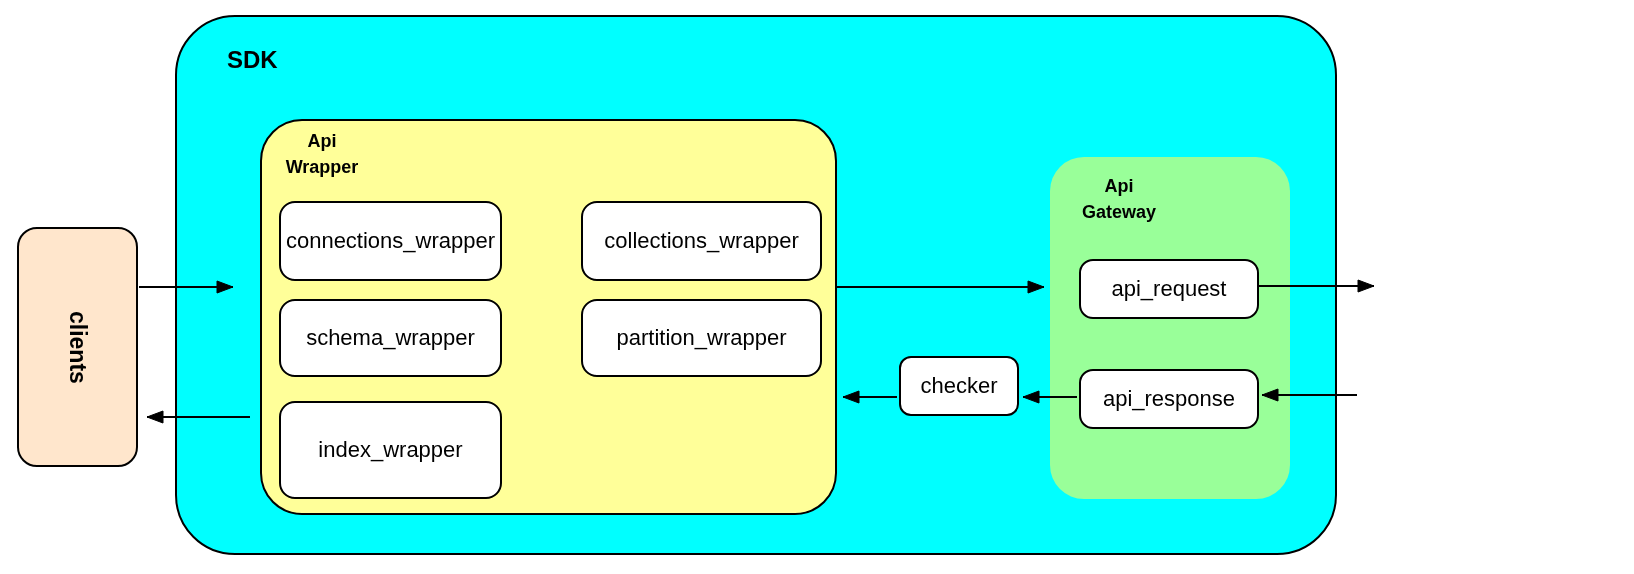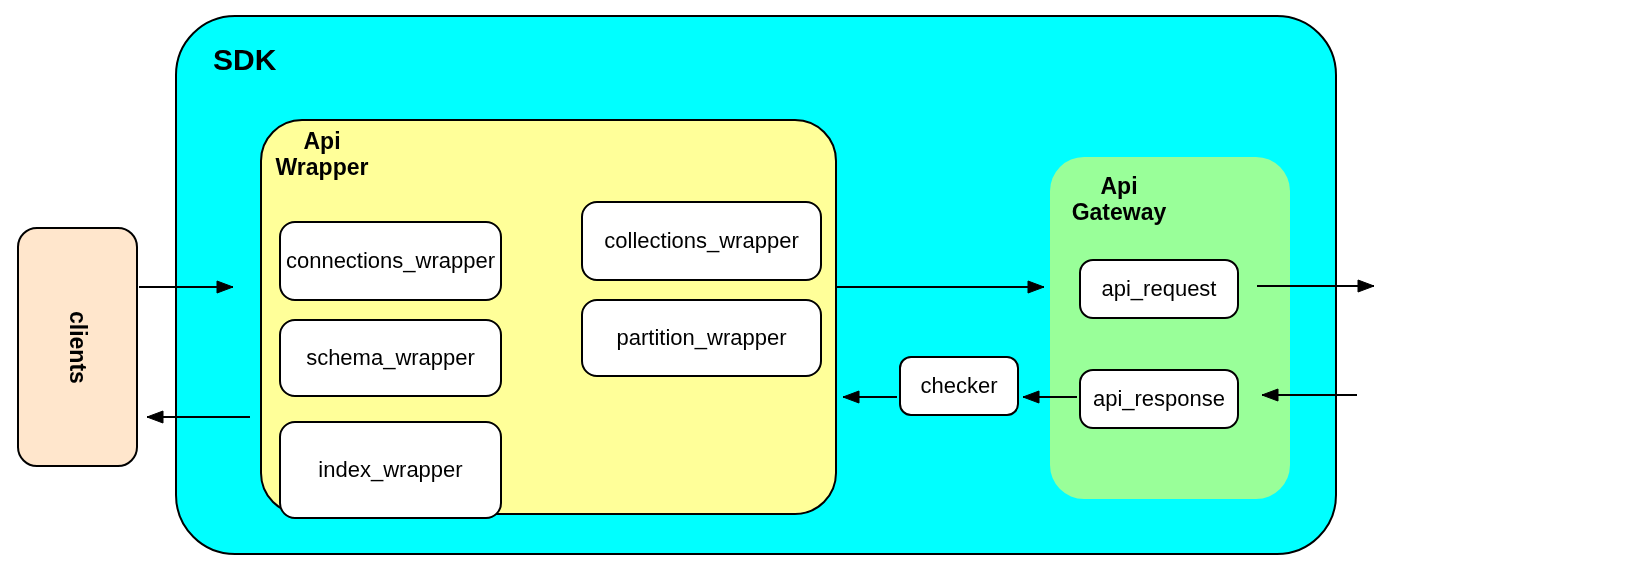--- a/index.html
+++ b/index.html
@@ -26,21 +26,21 @@
     align-items: center;
     justify-content: center;
     background: #FFFFFF;
     font-size: 22px;
     color: #000000;
     white-space: nowrap;
   }
   .container-label {
     position: absolute;
     font-weight: 700;
-    font-size: 23px;
+    font-size: 18px;
     color: #000000;
     white-space: pre-line;
     text-align: center;
     line-height: 26px;
   }
 
   
   #clients {
     left: 17px; top: 227px; width: 121px; height: 240px;
     border-radius: 20px; 
@@ -50,50 +50,50 @@
     writing-mode: vertical-rl;
     font-weight: 700;
     font-size: 23px;
   }
 
   
   #sdk {
     left: 175px; top: 15px; width: 1162px; height: 540px;
     border-radius: 60px;
   }
-  #sdk > .container-label { left: 36px; top: 30px; font-size: 30px; text-align: left; }
+  #sdk > .container-label { left: 50px; top: 30px; font-size: 24px; text-align: left; }
 
   
   #api-wrapper {
     left: 83px; top: 102px; width: 577px; height: 396px;
     border-radius: 42px;
   }
   #api-wrapper > .container-label { left: 2px; top: 7px; width: 116px; }
 
   .wrap-box { border-radius: 16px; }
-  .col1 { left: 17px;  width: 223px; margin-top: 20px; }
+  .col1 { left: 17px;  width: 223px; }
   .col2 { left: 319px; width: 241px; }
   .row1 { top: 80px;  height: 80px; }
   .row2 { top: 178px; height: 78px; }
   .row3 { top: 280px; height: 98px; }
 
   
   #checker {
     left: 722px; top: 339px; width: 120px; height: 60px;
     border-radius: 12px;
   }
 
   
   #api-gateway {
     left: 873px; top: 140px; width: 240px; height: 342px;
     border-radius: 34px;
   }
   #api-gateway > .container-label { left: 0px; top: 16px; width: 138px; }
   .gw-box {
-    left: 29px; width: 160px; height: 60px;
+    left: 29px; width: 180px; height: 60px;
     border-radius: 14px;
   }
   #api-request  { top: 102px; }
   #api-response { top: 212px; }
 
   
   #milvus {
     left: 1377px; top: 145px; width: 240px; height: 400px;
     border-radius: 28px;
     display: flex; align-items: center; justify-content: center;

